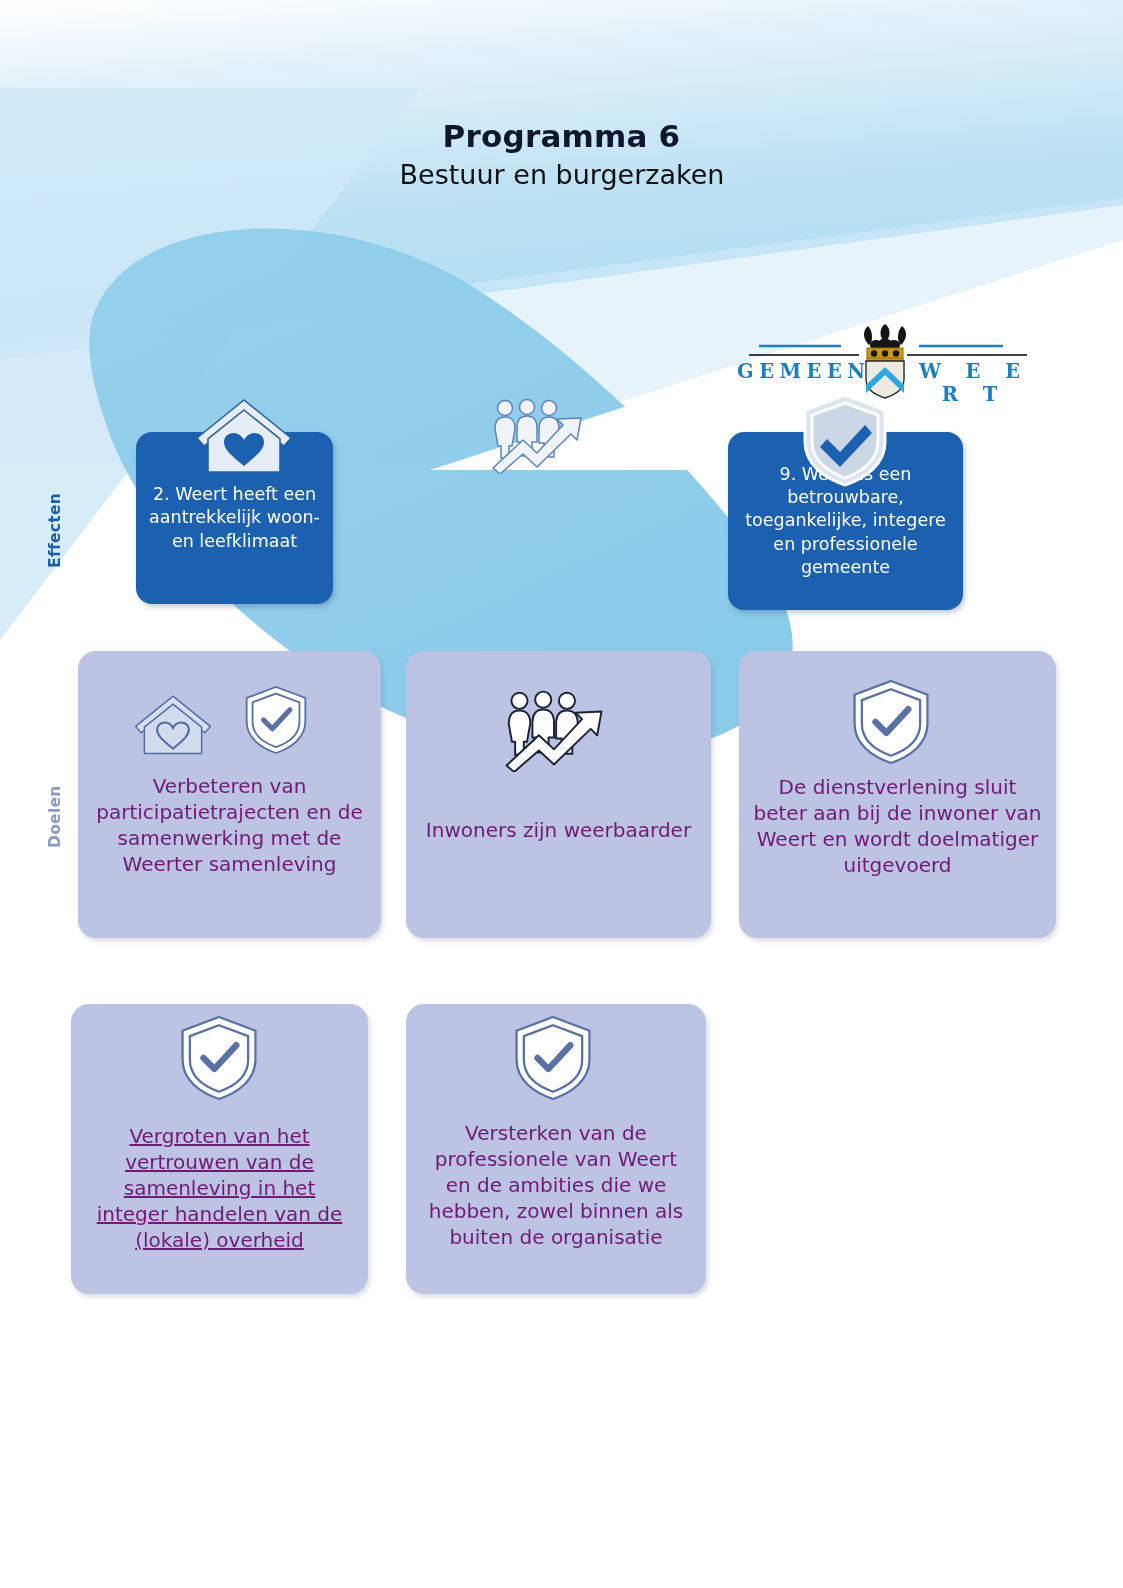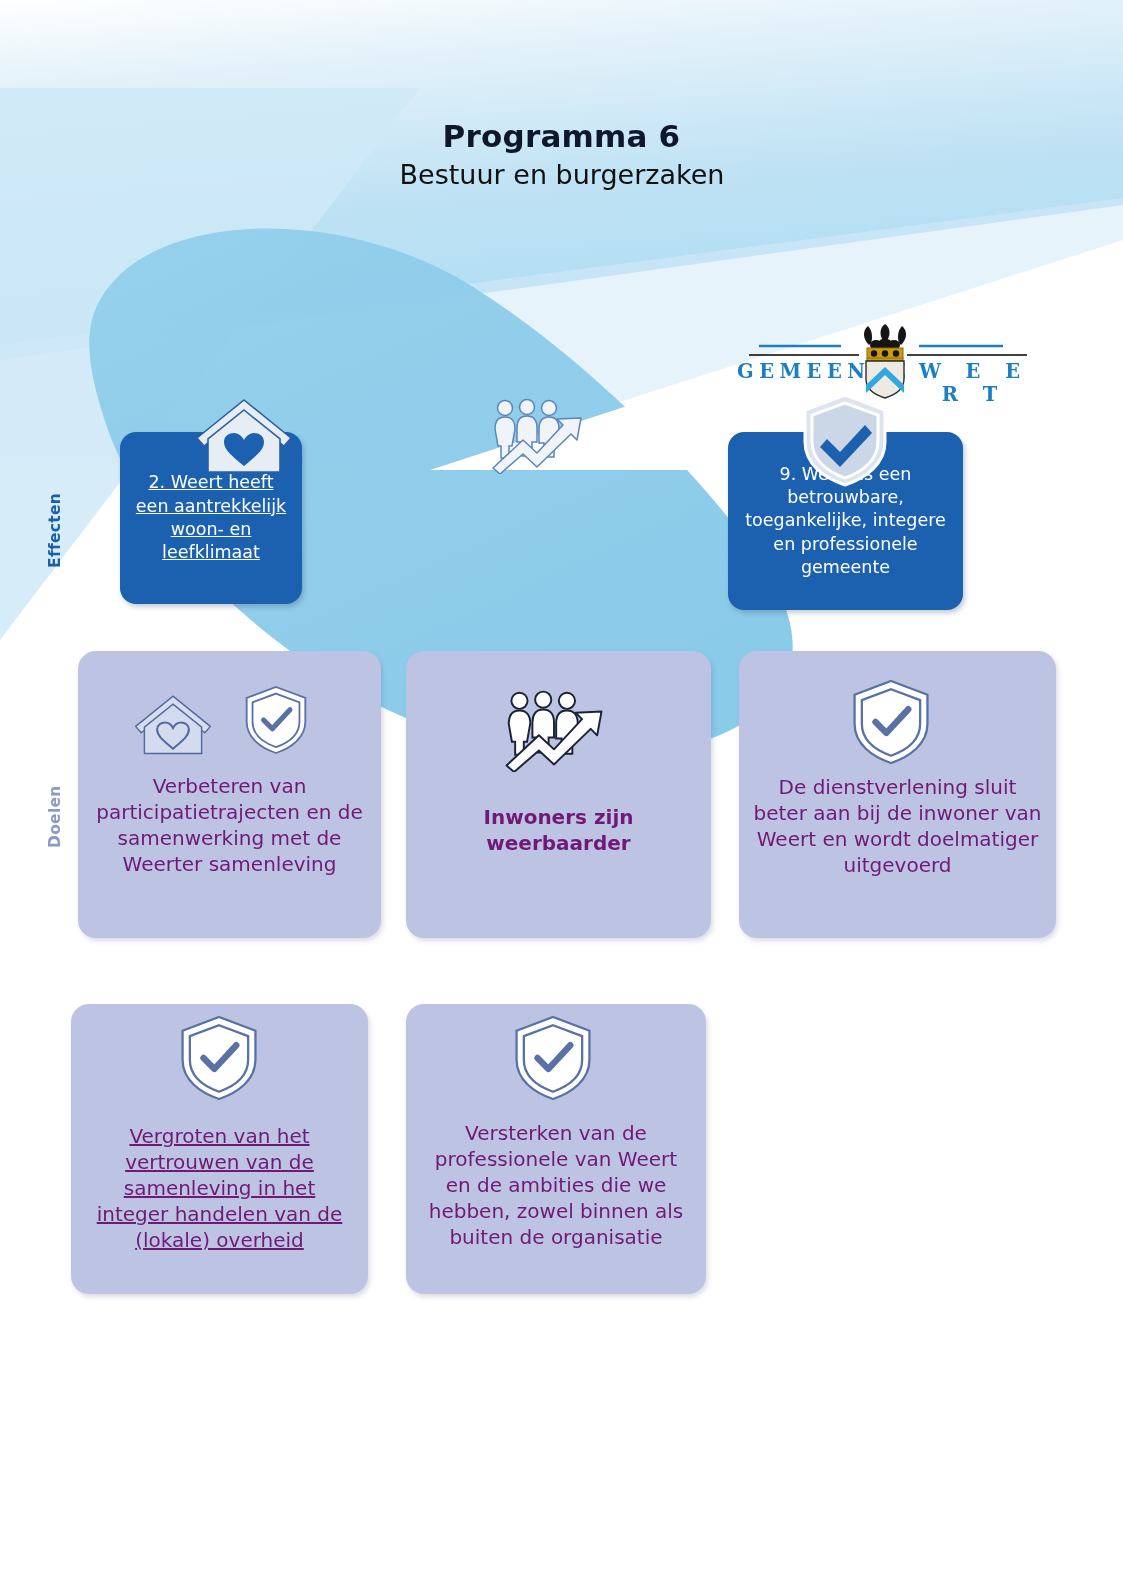--- a/index.html
+++ b/index.html
@@ -165,21 +165,21 @@
     </g>
     <path d="M6,70 L36,42 L50,55 L76,27 L70,21 L94,20 L90,42 L84,36 L50,69 L36,56 L13,76 Z" fill="#F0F4F9" stroke="#5B85BC" stroke-width="1.5" stroke-linejoin="round"></path>
   </svg>
 
   <svg class="cardicon" style="left:800px;top:392px;" width="90" height="96" viewBox="0 0 90 96">
     <path d="M45,3 L85,18 L85,50 C85,72 66,86 45,93 C24,86 5,72 5,50 L5,18 Z" fill="#DCE4EF" stroke="#FFFFFF" stroke-width="3"></path>
     <path d="M45,11 L78,23 L78,50 C78,68 62,80 45,86 C28,80 12,68 12,50 L12,23 Z" fill="#CBD6E6" stroke="#FFFFFF" stroke-width="3"></path>
     <path d="M27,47 L40,60 L65,33 L72,41 L40,75 L20,55 Z" fill="#1C61B0"></path>
   </svg>
 
-  <div class="card card-effect" style="left:120px;top:432px;width:182px;height:172px;text-decoration:underline;">
+  <div class="card card-effect" style="left:136px;top:432px;width:197px;height:172px;">
     <span class="ctext">2. Weert heeft een aantrekkelijk woon- en leefklimaat</span>
   </div>
 
 
   <div class="card card-effect" style="left:728px;top:432px;width:235px;height:178px;">
     <span class="ctext">9. Weert is een betrouwbare, toegankelijke, integere en professionele gemeente</span>
   </div>
 
   <div class="card card-doel" style="left:78px;top:651px;width:303px;height:287px;">
     <span class="ctext" style="margin-top:60px;">Verbeteren van participatietrajecten en de samenwerking met de Weerter samenleving</span>
@@ -192,21 +192,21 @@
              C54,40 58,37 62,37 C67,37 72,40 72,46 C72,54 64,60 52,70 Z" fill="none" stroke="#53699F" stroke-width="2.6"></path>
   </svg>
 
   <svg class="cardicon" style="left:243px;top:684px;" width="66" height="72" viewBox="0 0 90 96">
     <path d="M45,3 L85,18 L85,50 C85,72 66,86 45,93 C24,86 5,72 5,50 L5,18 Z" fill="#FFFFFF" stroke="#5A71A6" stroke-width="2.5"></path>
     <path d="M45,12 L77,24 L77,50 C77,68 62,79 45,85 C28,79 13,68 13,50 L13,24 Z" fill="#FFFFFF" stroke="#5A71A6" stroke-width="2.5"></path>
     <path d="M28,48 L40,60 L64,34" fill="none" stroke="#5A71A6" stroke-width="7" stroke-linecap="round" stroke-linejoin="round"></path>
   </svg>
 
   <div class="card card-doel" style="left:406px;top:651px;width:305px;height:287px;">
-    <span class="ctext" style="margin-top:70px;font-weight:bold;">Inwoners zijn weerbaarder</span>
+    <span class="ctext" style="margin-top:70px;">Inwoners zijn weerbaarder</span>
   </div>
   <svg class="cardicon" style="left:500px;top:690px;" width="108" height="82" viewBox="0 0 100 76">
     <g fill="#FFFFFF" stroke="#1A2335" stroke-width="1.8">
       <circle cx="18" cy="10" r="7.5"></circle>
       <path d="M18,19 C11,19 8,24 8,31 L11,48 L14,48 L14,60 L22,60 L22,48 L25,48 L28,31 C28,24 25,19 18,19 Z"></path>
       <circle cx="40" cy="9" r="7.5"></circle>
       <path d="M40,18 C33,18 30,23 30,30 L30,44 L35,44 L35,58 L45,58 L45,44 L50,44 L50,30 C50,23 47,18 40,18 Z"></path>
       <circle cx="62" cy="10" r="7.5"></circle>
       <path d="M62,19 C55,19 52,24 52,31 L52,45 L57,45 L57,59 L67,59 L67,45 L72,45 L72,31 C72,24 69,19 62,19 Z"></path>
     </g>

